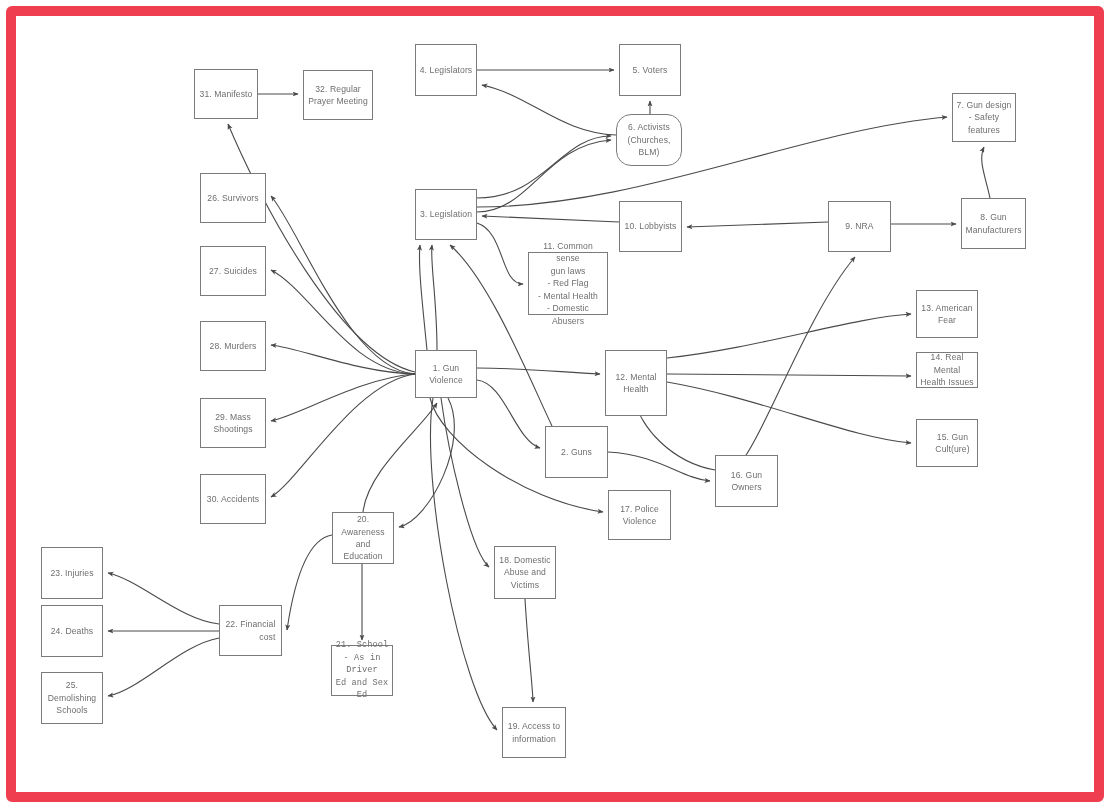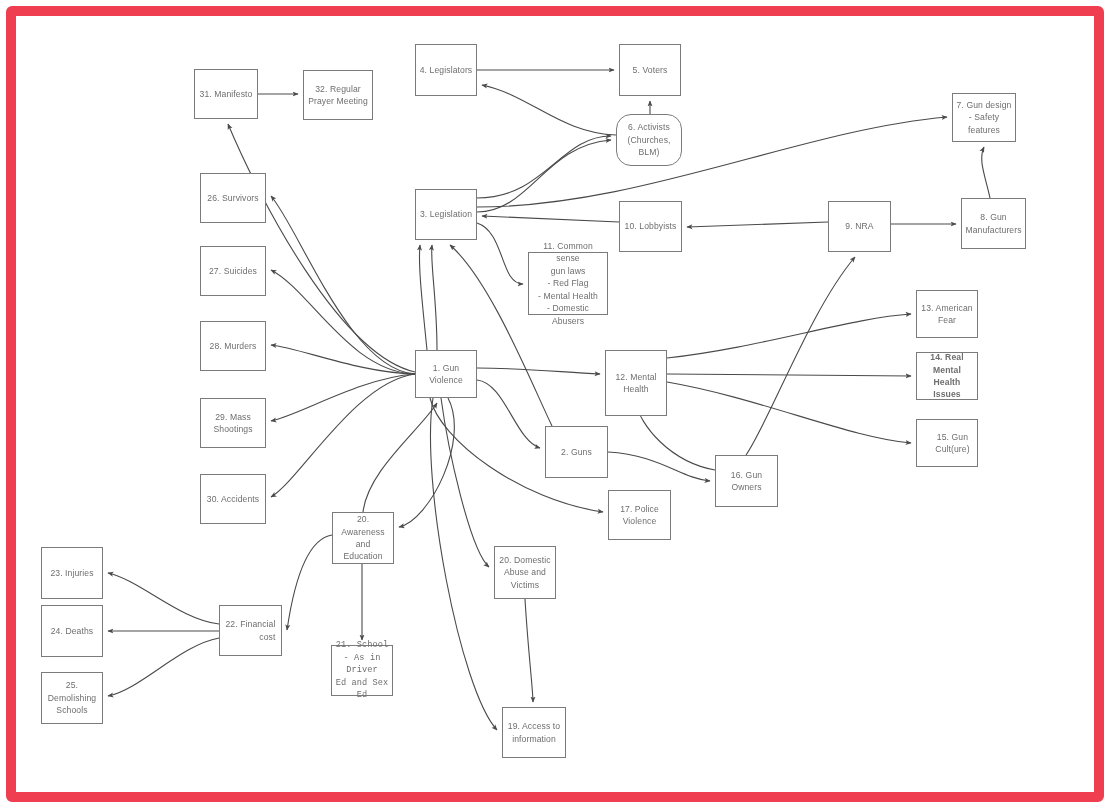--- a/index.html
+++ b/index.html
@@ -124,29 +124,29 @@
       <div class="node" style="left: 619px; top: 201px; width: 63px; height: 51px; border-color: rgb(123, 123, 123); color: rgb(110, 110, 110);">10. Lobbyists</div>
       <div class="node" style="left: 528px; top: 252px; width: 80px; height: 63px; border-color: rgb(123, 123, 123); color: rgb(110, 110, 110);">11. Common sense
 gun laws
 - Red Flag
 - Mental Health
 - Domestic Abusers</div>
       <div class="node" style="left: 605px; top: 350px; width: 62px; height: 66px; border-color: rgb(123, 123, 123); color: rgb(110, 110, 110);">12. Mental
 Health</div>
       <div class="node" style="left: 916px; top: 290px; width: 62px; height: 48px; border-color: rgb(123, 123, 123); color: rgb(110, 110, 110);">13. American
 Fear</div>
-      <div class="node" style="left: 916px; top: 352px; width: 62px; height: 48px; border-color: rgb(123, 123, 123); color: rgb(110, 110, 110); font-weight: bold;">14. Real Mental
+      <div class="node" style="left: 916px; top: 352px; width: 62px; height: 36px; border-color: rgb(123, 123, 123); color: rgb(110, 110, 110);">14. Real Mental
 Health Issues</div>
       <div class="node" style="left: 916px; top: 419px; width: 62px; height: 48px; border-color: rgb(123, 123, 123); color: rgb(110, 110, 110); padding-left: 14px;">15. Gun
 Cult(ure)</div>
       <div class="node" style="left: 715px; top: 455px; width: 63px; height: 52px; border-color: rgb(123, 123, 123); color: rgb(110, 110, 110);">16. Gun
 Owners</div>
       <div class="node" style="left: 608px; top: 490px; width: 63px; height: 50px; border-color: rgb(123, 123, 123); color: rgb(110, 110, 110);">17. Police
 Violence</div>
-      <div class="node" style="left: 494px; top: 546px; width: 62px; height: 53px; border-color: rgb(123, 123, 123); color: rgb(110, 110, 110);">20. Domestic
+      <div class="node" style="left: 494px; top: 546px; width: 62px; height: 53px; border-color: rgb(123, 123, 123); color: rgb(110, 110, 110);">18. Domestic
 Abuse and
 Victims</div>
       <div class="node" style="left: 502px; top: 707px; width: 64px; height: 51px; border-color: rgb(123, 123, 123); color: rgb(110, 110, 110);">19. Access to
 information</div>
       <div class="node" style="left: 332px; top: 512px; width: 62px; height: 52px; border-color: rgb(123, 123, 123); color: rgb(110, 110, 110);">20. Awareness
 and Education</div>
       <div class="node" style="left: 331px; top: 645px; width: 62px; height: 51px; border-color: rgb(123, 123, 123); color: rgb(110, 110, 110); font-family: Liberation Mono, monospace;">21. School
 - As in Driver
 Ed and Sex Ed</div>
       <div class="node" style="left: 219px; top: 605px; width: 63px; height: 51px; border-color: rgb(123, 123, 123); color: rgb(110, 110, 110); text-align: right;">22. Financial

